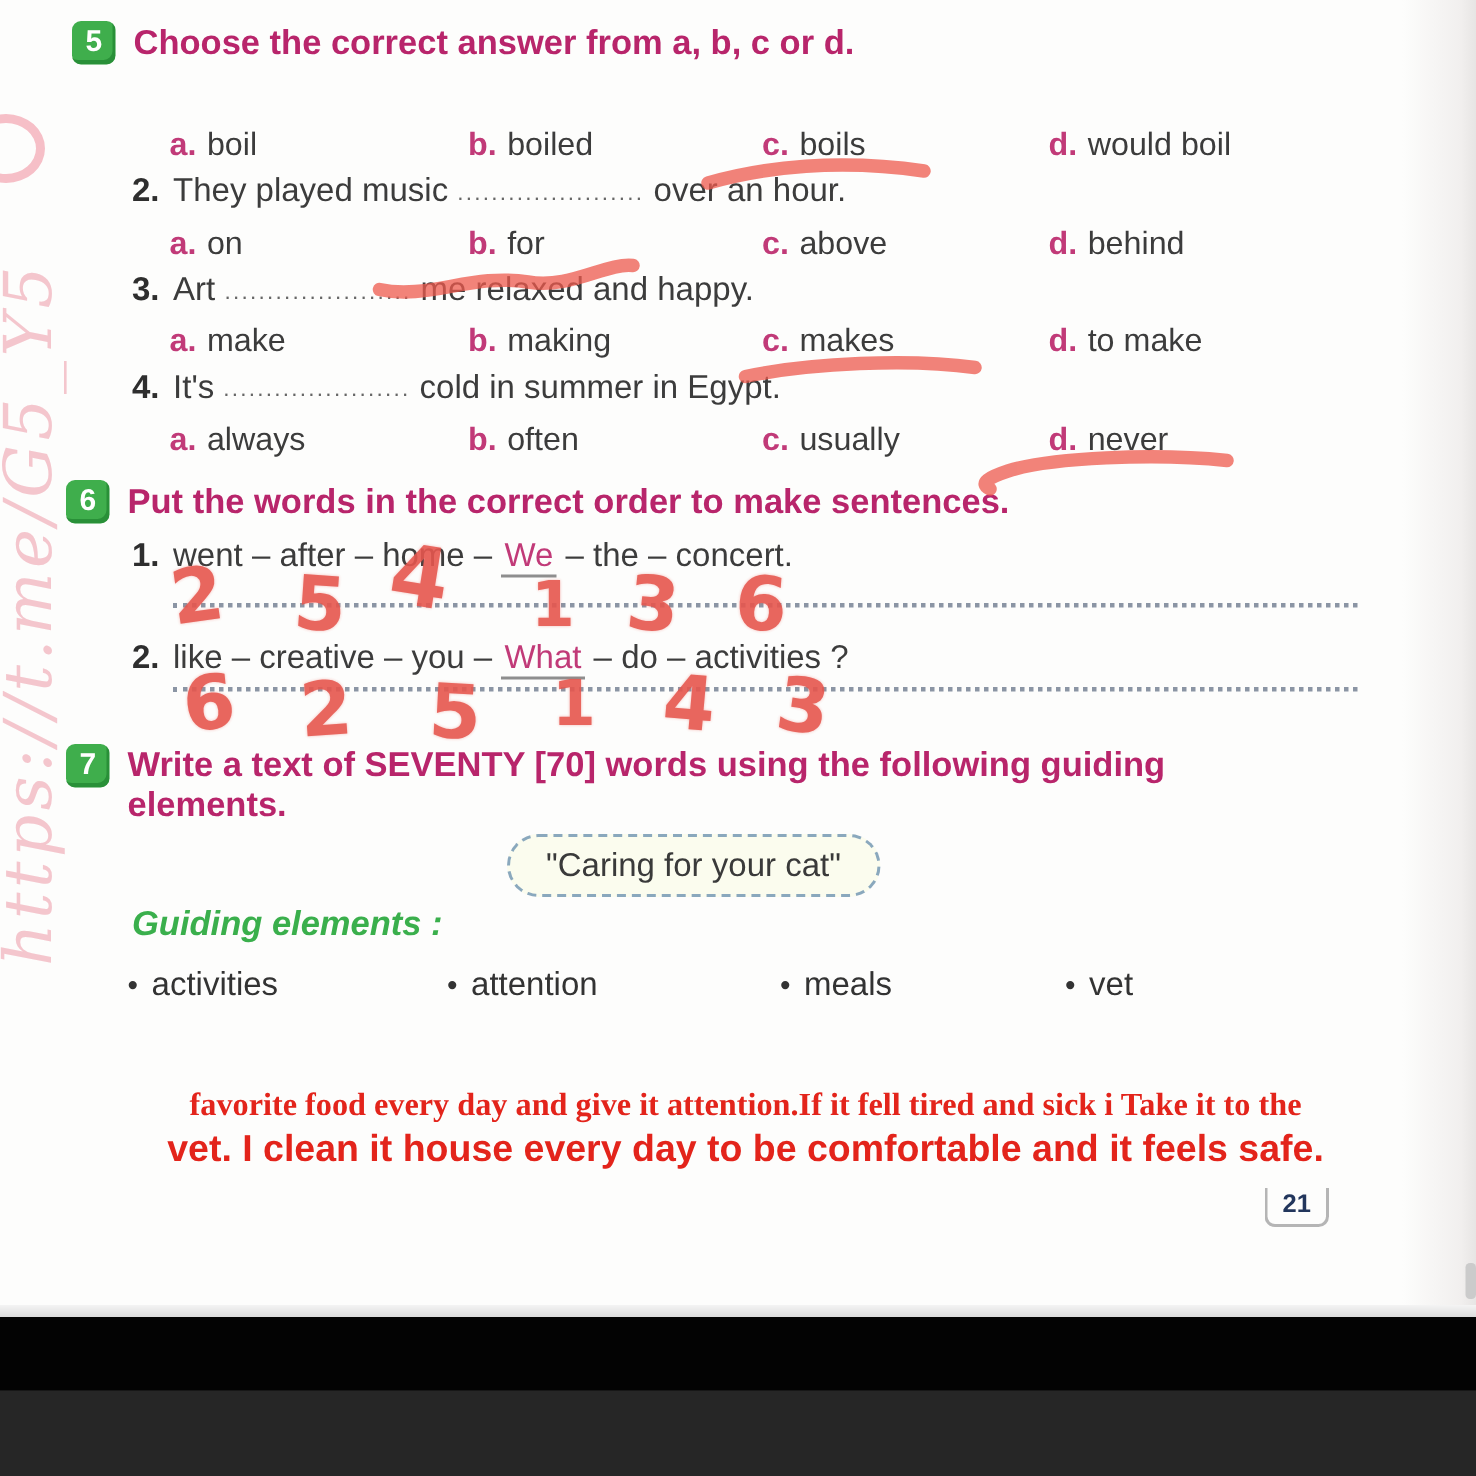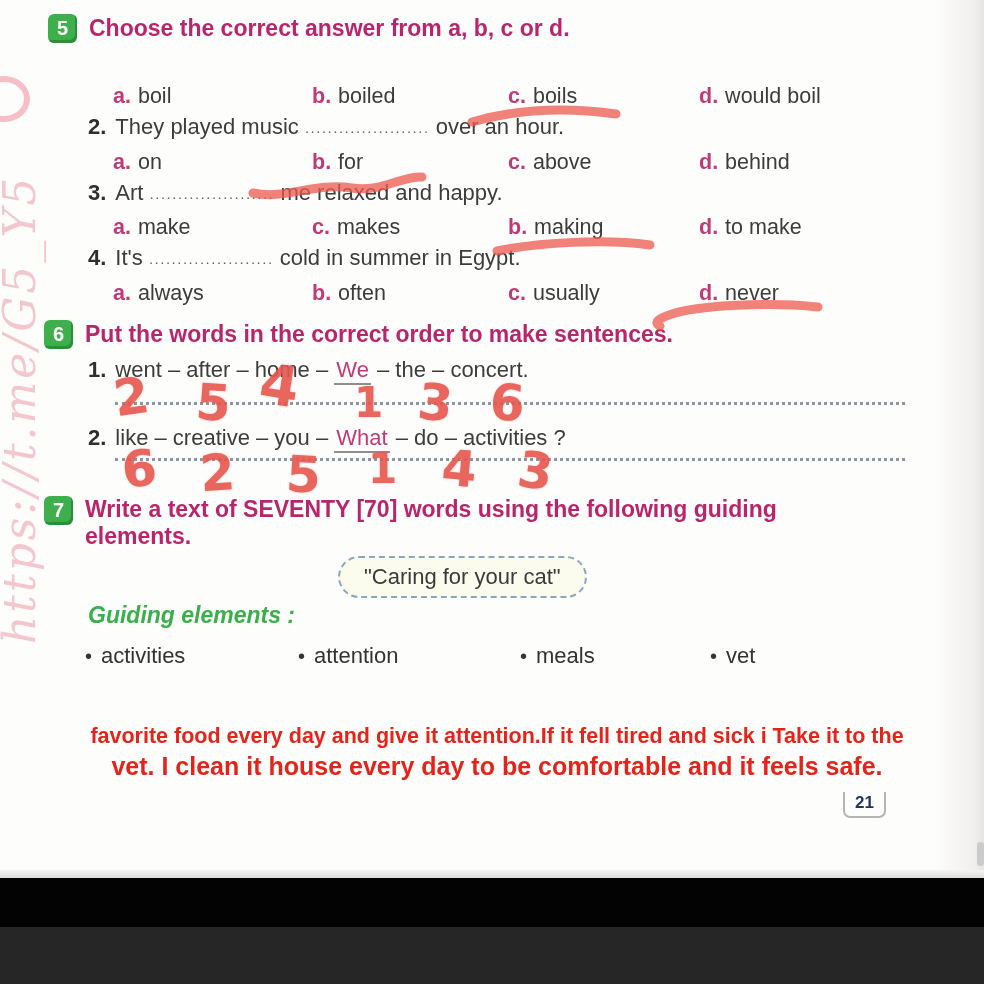--- a/index.html
+++ b/index.html
@@ -107,22 +107,22 @@
       <span><span class="letter">b.</span><span>for</span></span>
       <span><span class="letter">c.</span><span>above</span></span>
       <span><span class="letter">d.</span><span>behind</span></span>
     </div>
 
     <div class="q" style="top:180px;">
       <span class="qnum">3.</span><span>Art </span><span class="leader">......................</span><span> me relaxed and happy.</span>
     </div>
     <div class="opts" style="top:215px;">
       <span><span class="letter">a.</span><span>make</span></span>
+      <span><span class="letter">b.</span><span>making</span></span>
       <span><span class="letter">c.</span><span>makes</span></span>
-      <span><span class="letter">b.</span><span>making</span></span>
       <span><span class="letter">d.</span><span>to make</span></span>
     </div>
 
     <div class="q" style="top:245px;">
       <span class="qnum">4.</span><span>It's </span><span class="leader">......................</span><span> cold in summer in Egypt.</span>
     </div>
     <div class="opts" style="top:281px;">
       <span><span class="letter">a.</span><span>always</span></span>
       <span><span class="letter">b.</span><span>often</span></span>
       <span><span class="letter">c.</span><span>usually</span></span>
@@ -161,21 +161,21 @@
 
     <div class="pill">"Caring for your cat"</div>
 
     <div class="guiding">Guiding elements :</div>
 
     <span class="bullet-item" style="left:85px;"><span class="bullet-dot">•</span><span>activities</span></span>
     <span class="bullet-item" style="left:298px;"><span class="bullet-dot">•</span><span>attention</span></span>
     <span class="bullet-item" style="left:520px;"><span class="bullet-dot">•</span><span>meals</span></span>
     <span class="bullet-item" style="left:710px;"><span class="bullet-dot">•</span><span>vet</span></span>
 
-    <div class="ans l12" style="top:724px;">favorite food every day and give it attention.If it fell tired and sick i Take it to the</div>
+    <div class="ans l12" style="top:724px;font-family:Liberation Serif, serif;">favorite food every day and give it attention.If it fell tired and sick i Take it to the</div>
     <div class="ans l3" style="top:752px;">vet. I clean it house every day to be comfortable and it feels safe.</div>
 
     <div class="pagenum">21</div>
 
     <svg class="annot" width="984" height="870" viewBox="0 0 984 870">
       <g fill="none" stroke="#ee5a4e" stroke-width="9" stroke-linecap="round" opacity="0.75">
         <path d="M472,122 C510,111 560,106 616,114"></path>
         <path d="M253,193 C285,200 315,182 352,188 C380,193 404,175 422,177"></path>
         <path d="M497,251 C540,242 606,239 650,245"></path>
         <path d="M818,307 C770,302 700,305 672,314 C660,318 652,322 660,326"></path>

